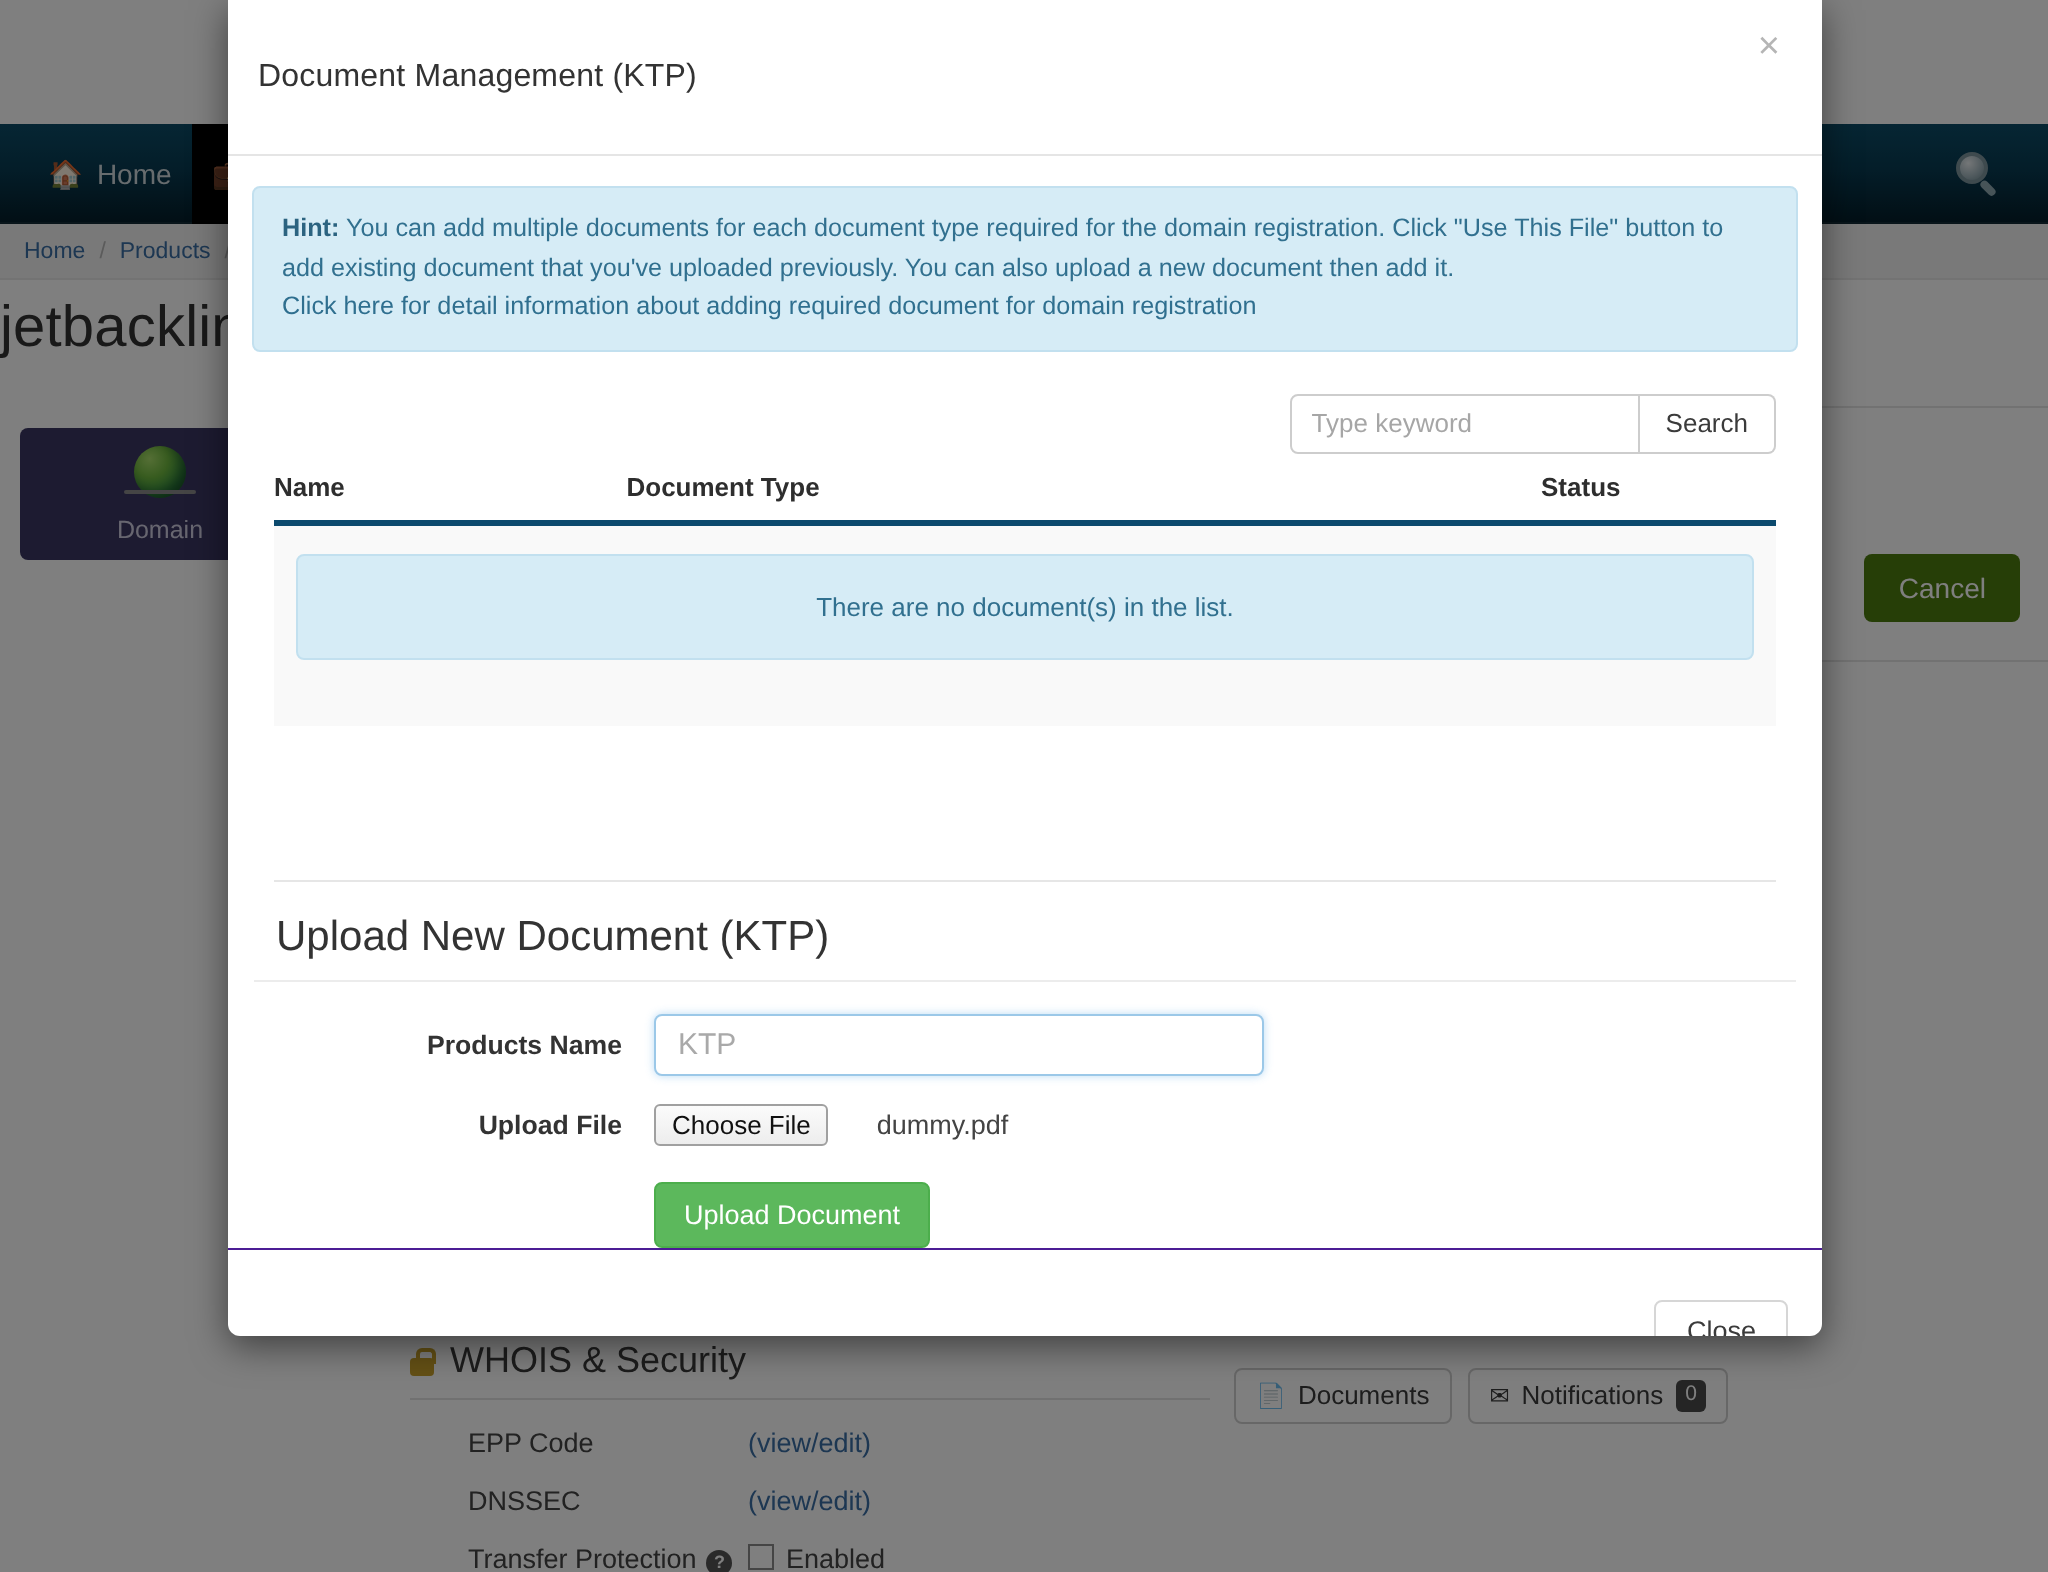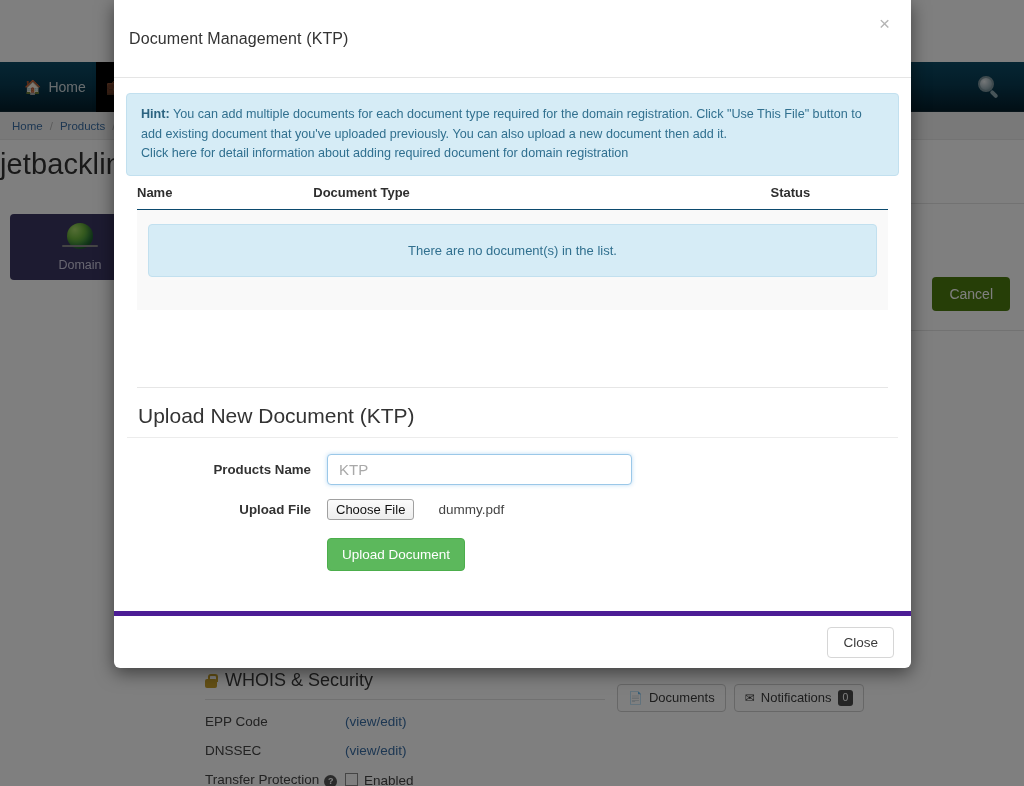--- a/index.html
+++ b/index.html
@@ -102,21 +102,21 @@
   .whois h3, .others h3 {
     margin: 0; font-size: 18px; font-weight: 400; color: #3a3a3a;
     display: flex; align-items: center; gap: 8px;
     padding-bottom: 8px; border-bottom: 1px solid #e2e2e2;
   }
   .lock-ico {
     width: 12px; height: 14px; position: relative; display: inline-block;
   }
   .lock-ico .body { position: absolute; bottom: 0; left: 0; width: 12px; height: 9px; background: #c8a12a; border-radius: 2px; }
   .lock-ico .shackle { position: absolute; top: 0; left: 3px; width: 6px; height: 6px; border: 2px solid #c8a12a; border-bottom: none; border-radius: 3px 3px 0 0; }
-  .whois-row { display: flex; font-size: 13.5px; color: #444; margin-top: 14px; align-items: flex-end; }
+  .whois-row { display: flex; font-size: 13.5px; color: #444; margin-top: 14px; align-items: flex-start; margin-left: 29px; }
   .whois-row .k { width: 140px; }
   .whois-row .v a { color: #3a6ea5; text-decoration: none; }
   .qmark {
     display: inline-flex; align-items: center; justify-content: center;
     width: 13px; height: 13px; border-radius: 50%; background: #555; color: #fff;
     font-size: 9px; margin-left: 5px; font-weight: bold;
   }
   .chk { width: 11px; height: 11px; border: 1px solid #8a8a8a; background: #fff; display: inline-block; vertical-align: -1px; margin-right: 6px; }
 
   .others { position: absolute; left: 617px; top: 670px; width: 390px; }
@@ -182,21 +182,21 @@
   .search-btn {
     height: 30px; box-sizing: border-box;
     border: 1px solid #cdcdcd; border-left: none; border-radius: 0 4px 4px 0;
     background: #fff; padding: 0 13px; font-size: 13px; color: #3b3b3b;
     font-family: inherit;
   }
 
   .doc-table { margin-top: 9px; padding: 0 11px; }
   .dt-head {
     display: flex; font-size: 13px; font-weight: bold; color: #2e2e2e;
-    padding: 0 0 9px 0; border-bottom: 1px solid #0c4a6e;
+    padding: 0 0 9px 0; border-bottom: 3px solid #0c4a6e;
   }
   .dt-head .c-name { width: 180px; }
   .dt-head .c-type { width: 467px; }
   .dt-head .c-status { width: 120px; }
   .dt-emptywrap { background: #f9f9f9; padding: 14px 11px 33px 11px; box-sizing: border-box; }
   .dt-empty {
     background: #d6ecf6; border: 1px solid #c2e0ef; border-radius: 4px;
     color: #31708f; font-size: 13px; text-align: center; padding: 18px 0;
   }
 
@@ -227,22 +227,22 @@
     font-family: inherit;
   }
   .file-name { font-size: 13.5px; color: #444; }
   .btn-upload {
     margin-left: 190px; margin-top: 4px;
     background: #5cb85c; border: 1px solid #4cae4c; color: #fff;
     border-radius: 4px; padding: 8px 14px; font-size: 13.5px; font-family: inherit;
   }
 
   .modal-footer {
-    flex: 0 0 57px; border-top: 5px solid #4c1d95;
-    display: flex; align-items: center; justify-content: flex-end;
+    flex: 0 0 57px; border-top: 1px solid #4c1d95;
+    display: flex; align-items: flex-end; justify-content: flex-end;
     padding: 0 17px; box-sizing: border-box;
   }
   .btn-close {
     background: #fff; border: 1px solid #d6d6d6; border-radius: 4px;
     padding: 7px 15px; font-size: 13.5px; color: #3b3b3b; font-family: inherit;
   }
 </style>
 </head>
 <body>
 
@@ -338,20 +338,24 @@
     </div>
 
     <div class="modal-body">
 
       <div class="hint">
         <span><b>Hint:</b>
         <span>You can add multiple documents for each document type required for the domain registration. Click "Use This File" button to add existing document that you've uploaded previously. You can also upload a new document then add it.</span></span><br>
         <a href="#">Click here for detail information about adding required document for domain registration</a>
       </div>
 
+      <div class="search-row">
+        <input class="search-input" type="text" placeholder="Type keyword" style="">
+        <button class="search-btn">Search</button>
+      </div>
 
       <div class="doc-table">
         <div class="dt-head">
           <div class="c-name">Name</div>
           <div class="c-type">Document Type</div>
           <div class="c-status">Status</div>
         </div>
       </div>
       <div class="dt-emptywrap" style="margin:0 11px;">
         <div class="dt-empty">There are no document(s) in the list.</div>

